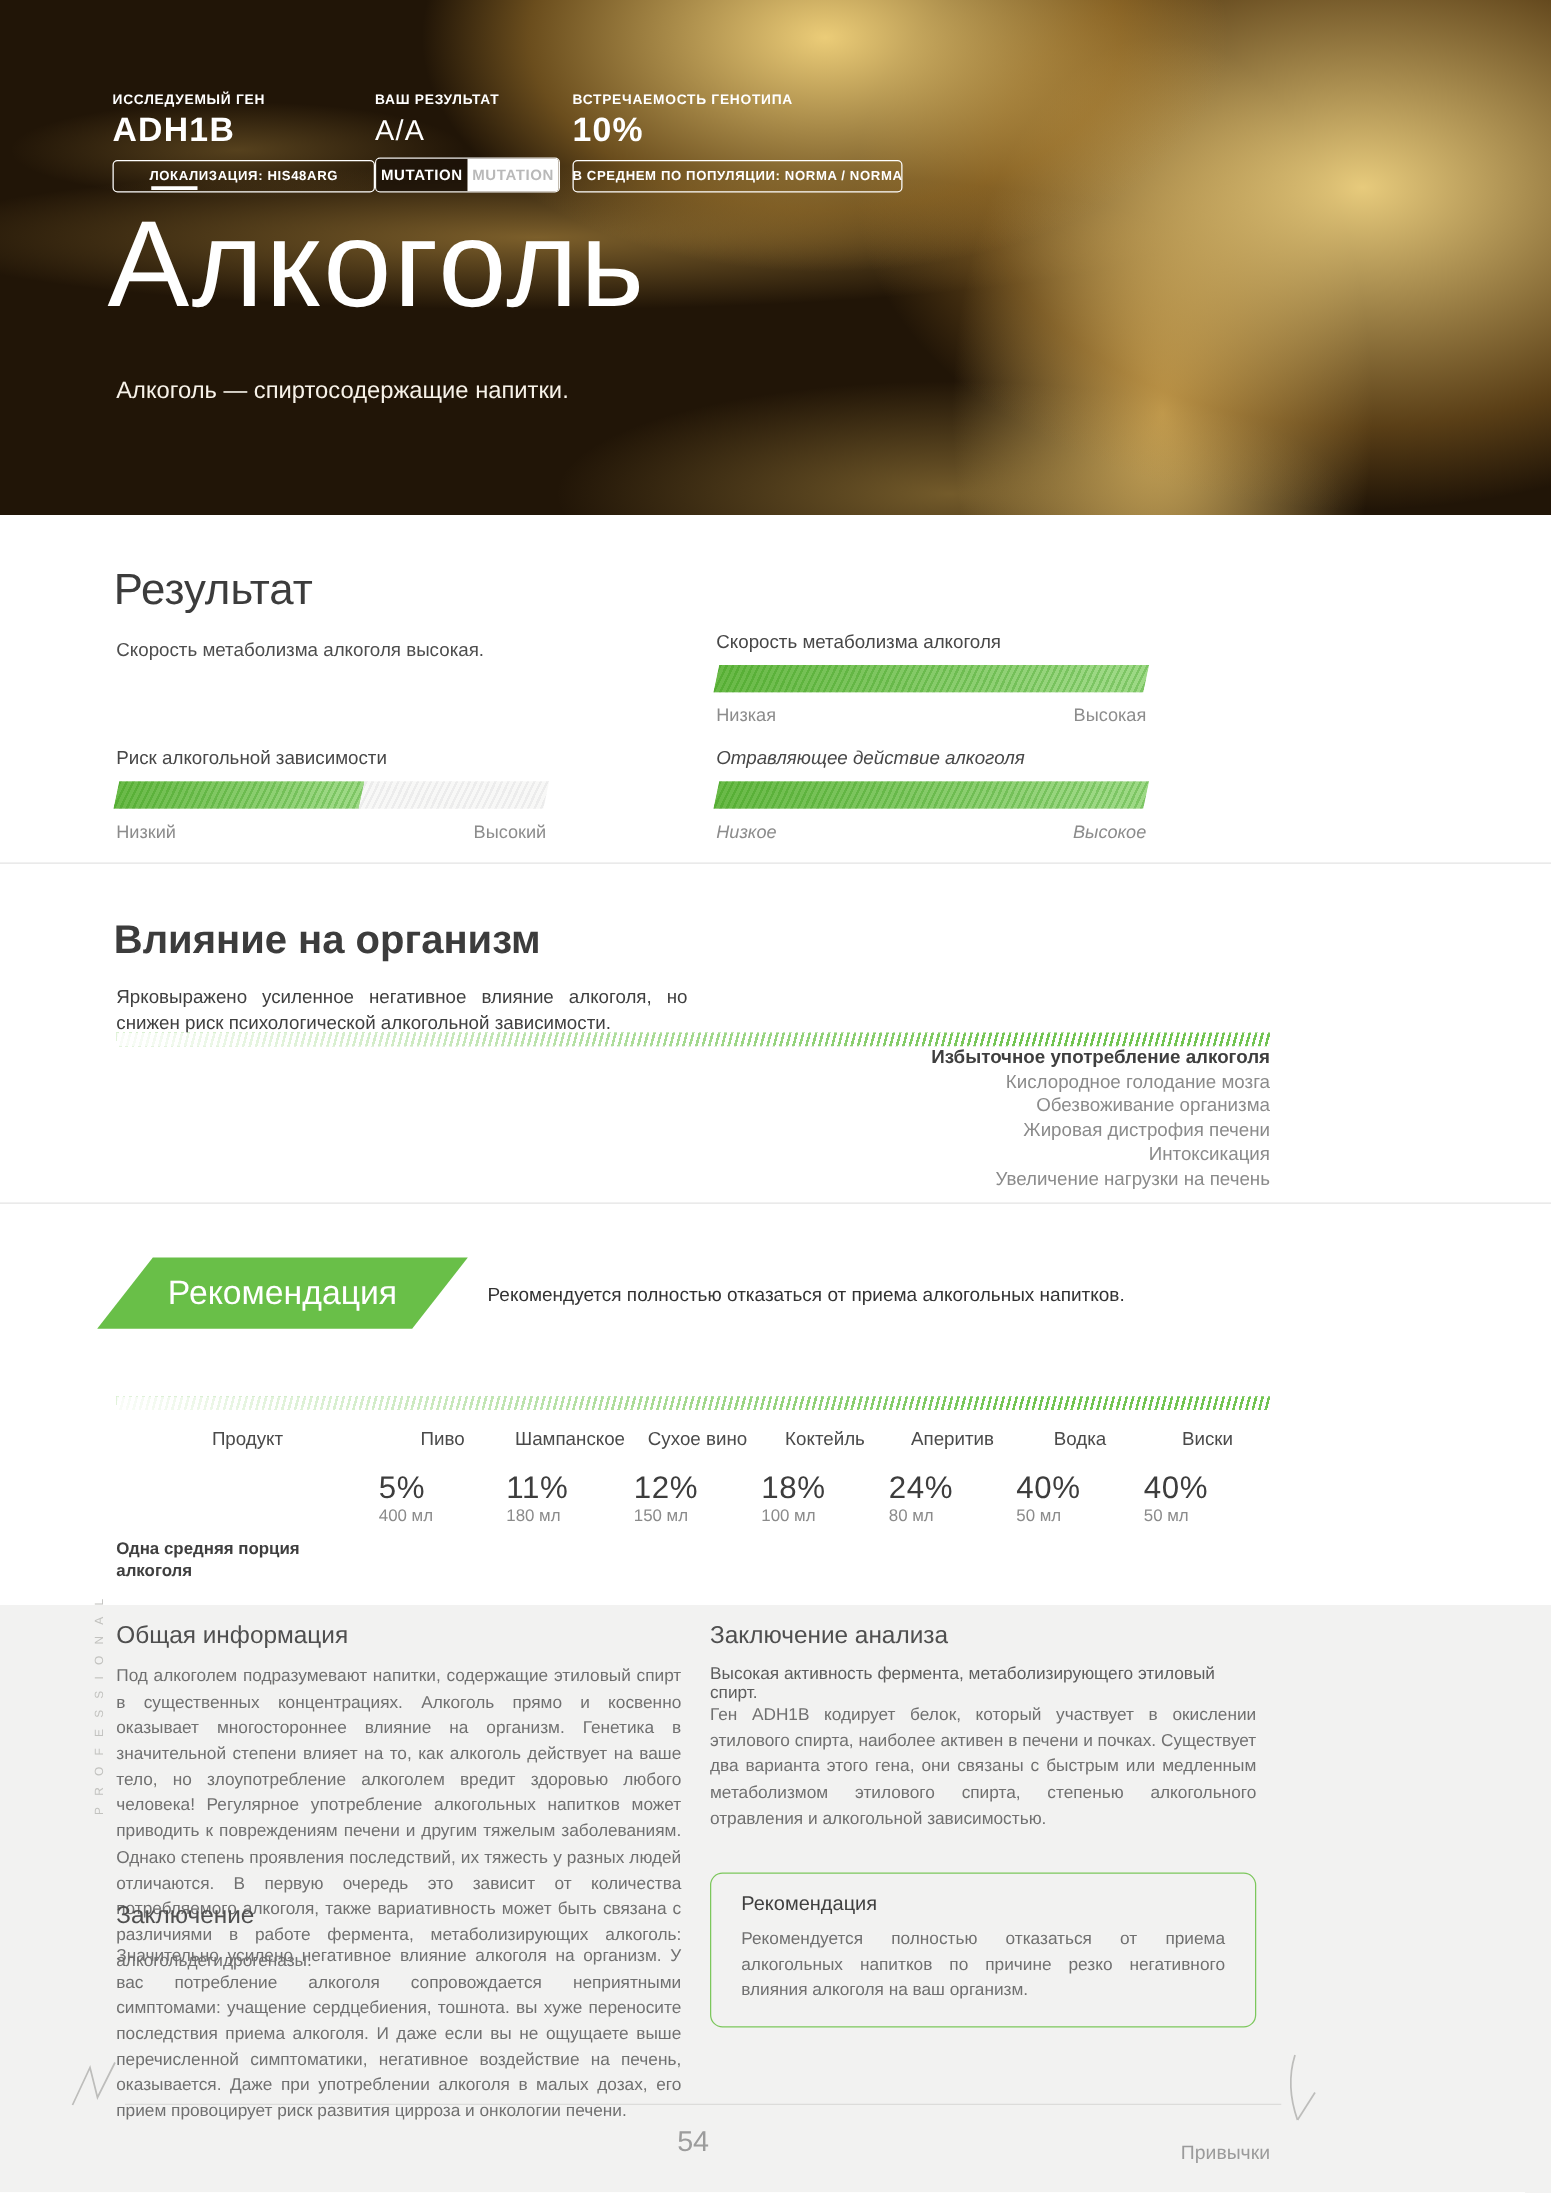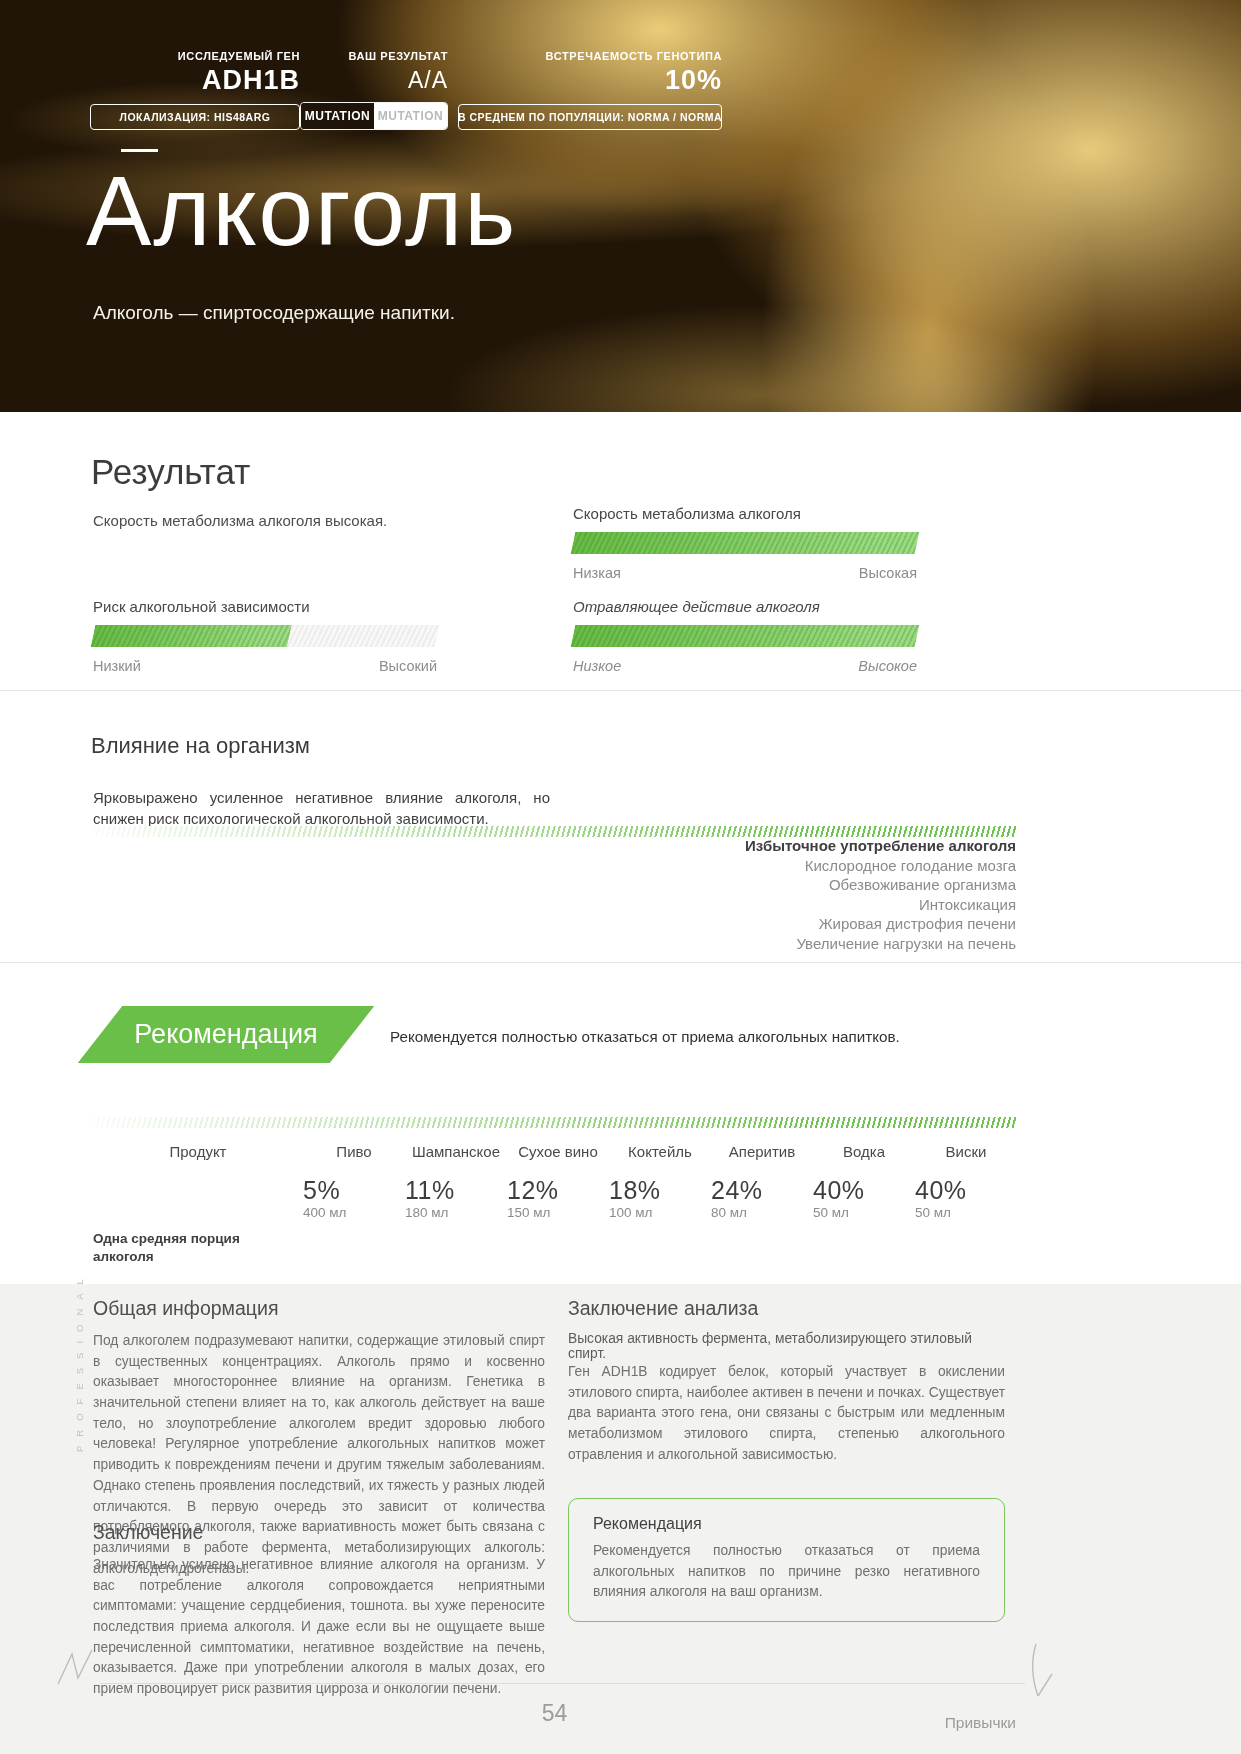--- a/index.html
+++ b/index.html
@@ -10,21 +10,21 @@
   
   .hero{position:absolute;top:0;left:0;width:1241px;height:412px;background:#211507;overflow:hidden;}
   .splash{position:absolute;inset:0;
     background:
       radial-gradient(ellipse 430px 250px at 660px 30px, rgba(246,214,126,.95), rgba(196,146,56,.45) 55%, rgba(0,0,0,0) 75%),
       radial-gradient(ellipse 520px 330px at 1090px 150px, rgba(248,218,134,.92), rgba(176,126,46,.4) 58%, rgba(0,0,0,0) 78%),
       radial-gradient(ellipse 240px 430px at 930px 330px, rgba(238,198,108,.8), rgba(0,0,0,0) 70%),
       radial-gradient(ellipse 700px 80px at 430px 190px, rgba(214,168,78,.5), rgba(0,0,0,0) 72%),
       radial-gradient(ellipse 260px 55px at 190px 120px, rgba(198,158,76,.32), rgba(0,0,0,0) 70%),
       radial-gradient(ellipse 420px 120px at 760px 395px, rgba(216,176,86,.45), rgba(0,0,0,0) 75%);}
-  .hcol{position:absolute;top:50px;text-align:right;color:#fff;}
+  .hcol{position:absolute;top:74px;text-align:left;color:#fff;}
   .hlabel{font-size:11px;font-weight:bold;letter-spacing:.6px;}
   .hval-b{font-size:27px;font-weight:bold;margin-top:3px;letter-spacing:1px;}
   .hval-l{font-size:23px;font-weight:300;margin-top:5px;letter-spacing:1px;}
   .hbox{margin-top:8px;height:24px;border:1px solid #fff;border-radius:4px;
         display:flex;align-items:center;justify-content:center;
         font-size:10.5px;font-weight:bold;letter-spacing:.5px;white-space:nowrap;}
   .mut{margin-top:8px;height:26px;display:flex;border-radius:4px;overflow:hidden;border:1px solid rgba(255,255,255,.95);}
   .mut>div{width:73px;display:flex;align-items:center;justify-content:center;font-size:12px;font-weight:bold;letter-spacing:.5px;}
   .mut .m-dark{background:rgba(28,18,8,.82);color:#fff;}
   .mut .m-light{background:#fff;color:#b9b9b9;}
@@ -40,21 +40,21 @@
   .bar-label{font-size:15px;color:#474747;margin-bottom:10px;}
   .bar{height:22px;transform:skewX(-12deg);position:relative;overflow:hidden;
        background:repeating-linear-gradient(105deg,#ececec 0 2px,#f8f8f7 2px 5px);}
   .bar-fill{position:absolute;left:0;top:0;bottom:0;
        background-image:linear-gradient(to right, rgba(84,168,48,.55), rgba(255,255,255,.22) 90%),
                         repeating-linear-gradient(105deg,#58b538 0 2px,#82ce63 2px 5px);}
   .bar-scale{display:flex;justify-content:space-between;margin-top:11px;font-size:14.5px;color:#8c8c8c;}
   .divider{position:absolute;left:0;width:1241px;height:1px;background:#e4e4e3;}
 
   
-  .sec-infl-title{left:91px;top:733px;font-size:22px;}
+  .sec-infl-title{left:91px;top:733px;font-size:32px;font-weight:bold;}
   .infl-text{left:93px;top:788px;width:457px;font-size:15px;line-height:1.38;text-align:justify;color:#3f3f3f;}
   .hatch{height:11px;width:923px;left:93px;
      background-image:linear-gradient(to right, rgba(255,255,255,.96), rgba(255,255,255,0) 78%),
                       repeating-linear-gradient(105deg,#72c452 0 2px,#ffffff 2px 5px);}
   .effects{left:516px;top:836px;width:500px;text-align:right;font-size:15px;line-height:19.5px;color:#8b8b8b;}
   .effects .first{color:#3f3f3f;font-weight:bold;}
 
   
   .banner{left:100px;top:1006px;width:252px;height:57px;display:flex;align-items:center;justify-content:center;}
   .banner::before{content:"";position:absolute;inset:0;background:#69bf48;transform:skewX(-38deg);}
@@ -160,22 +160,22 @@
   <div class="divider" style="top:690px;"></div>
 
   <div class="abs h2 sec-infl-title">Влияние на организм</div>
   <div class="abs infl-text">Ярковыражено усиленное негативное влияние алкоголя, но снижен риск психологической алкогольной зависимости.</div>
   <div class="abs hatch" style="top:826px;"></div>
 
   <div class="abs effects">
     <div class="first">Избыточное употребление алкоголя</div>
     <div>Кислородное голодание мозга</div>
     <div>Обезвоживание организма</div>
+    <div>Жировая дистрофия печени</div>
     <div>Интоксикация</div>
-    <div>Жировая дистрофия печени</div>
     <div>Увеличение нагрузки на печень</div>
   </div>
 
   <div class="divider" style="top:962px;"></div>
 
   <div class="abs banner">
     <span>Рекомендация</span>
   </div>
   <div class="abs band-text">Рекомендуется полностью отказаться от приема алкогольных напитков.</div>
 

